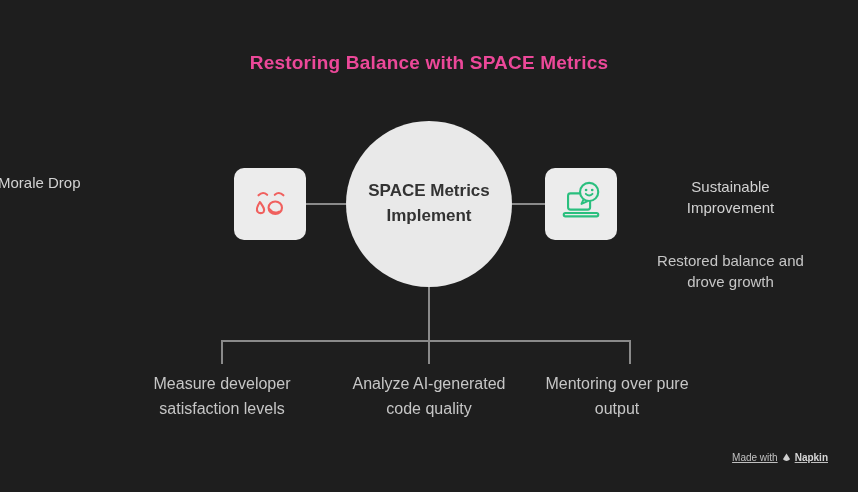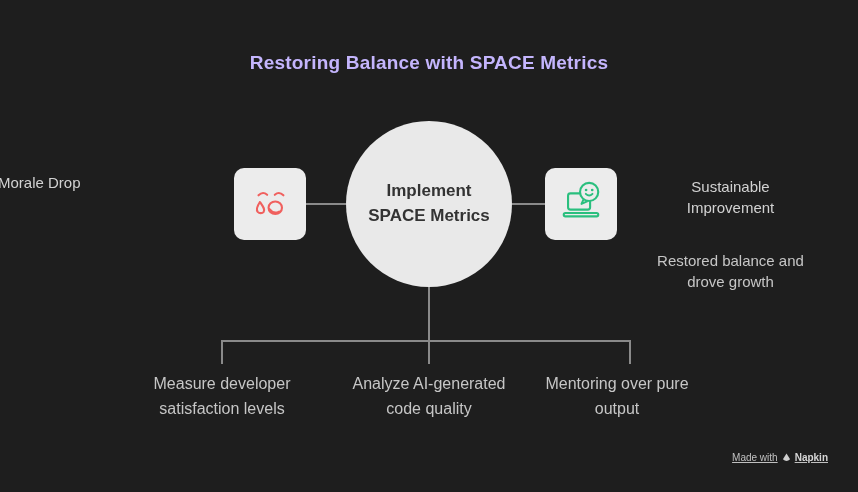--- a/index.html
+++ b/index.html
@@ -16,21 +16,21 @@
     overflow: hidden;
   }
   .title {
     position: absolute;
     top: 52px;
     left: 0;
     width: 100%;
     text-align: center;
     font-size: 19px;
     font-weight: bold;
-    color: #c4b5fd;
+    color: #ec4899;
     letter-spacing: 0.2px;
   }
   .center-circle {
     position: absolute;
     left: 346px;
     top: 121px;
     width: 166px;
     height: 166px;
     border-radius: 50%;
     background: #e9e9e9;
@@ -127,22 +127,22 @@
   <div class="line h" style="left:306px; top:203px; width:40px;"></div>
   <div class="line h" style="left:512px; top:203px; width:33px;"></div>
   <div class="line v" style="left:428px; top:287px; height:53px;"></div>
   <div class="line h" style="left:221px; top:340px; width:409px;"></div>
   <div class="line v" style="left:221px; top:340px; height:24px;"></div>
   <div class="line v" style="left:428px; top:340px; height:24px;"></div>
   <div class="line v" style="left:629px; top:340px; height:24px;"></div>
 
   <div class="center-circle">
     <div class="circle-text">
+      <div>SPACE Metrics</div>
       <div>Implement</div>
-      <div>SPACE Metrics</div>
     </div>
   </div>
 
   <div class="icon-card left">
     <span>
       <svg width="46" height="46" viewBox="0 0 48 48" fill="none">
         <path d="M12 17 Q16.5 12.5 21 16.5" stroke="#f0605e" stroke-width="2.2" stroke-linecap="round"></path>
         <path d="M29 16.5 Q33.5 12.5 38 17" stroke="#f0605e" stroke-width="2.2" stroke-linecap="round"></path>
         <ellipse cx="29.5" cy="30" rx="7" ry="6.5" stroke="#f0605e" stroke-width="2.2"></ellipse>
         <path d="M23.5 31.5 Q27.5 37 33.5 34" stroke="#f0605e" stroke-width="2.2" stroke-linecap="round"></path>

